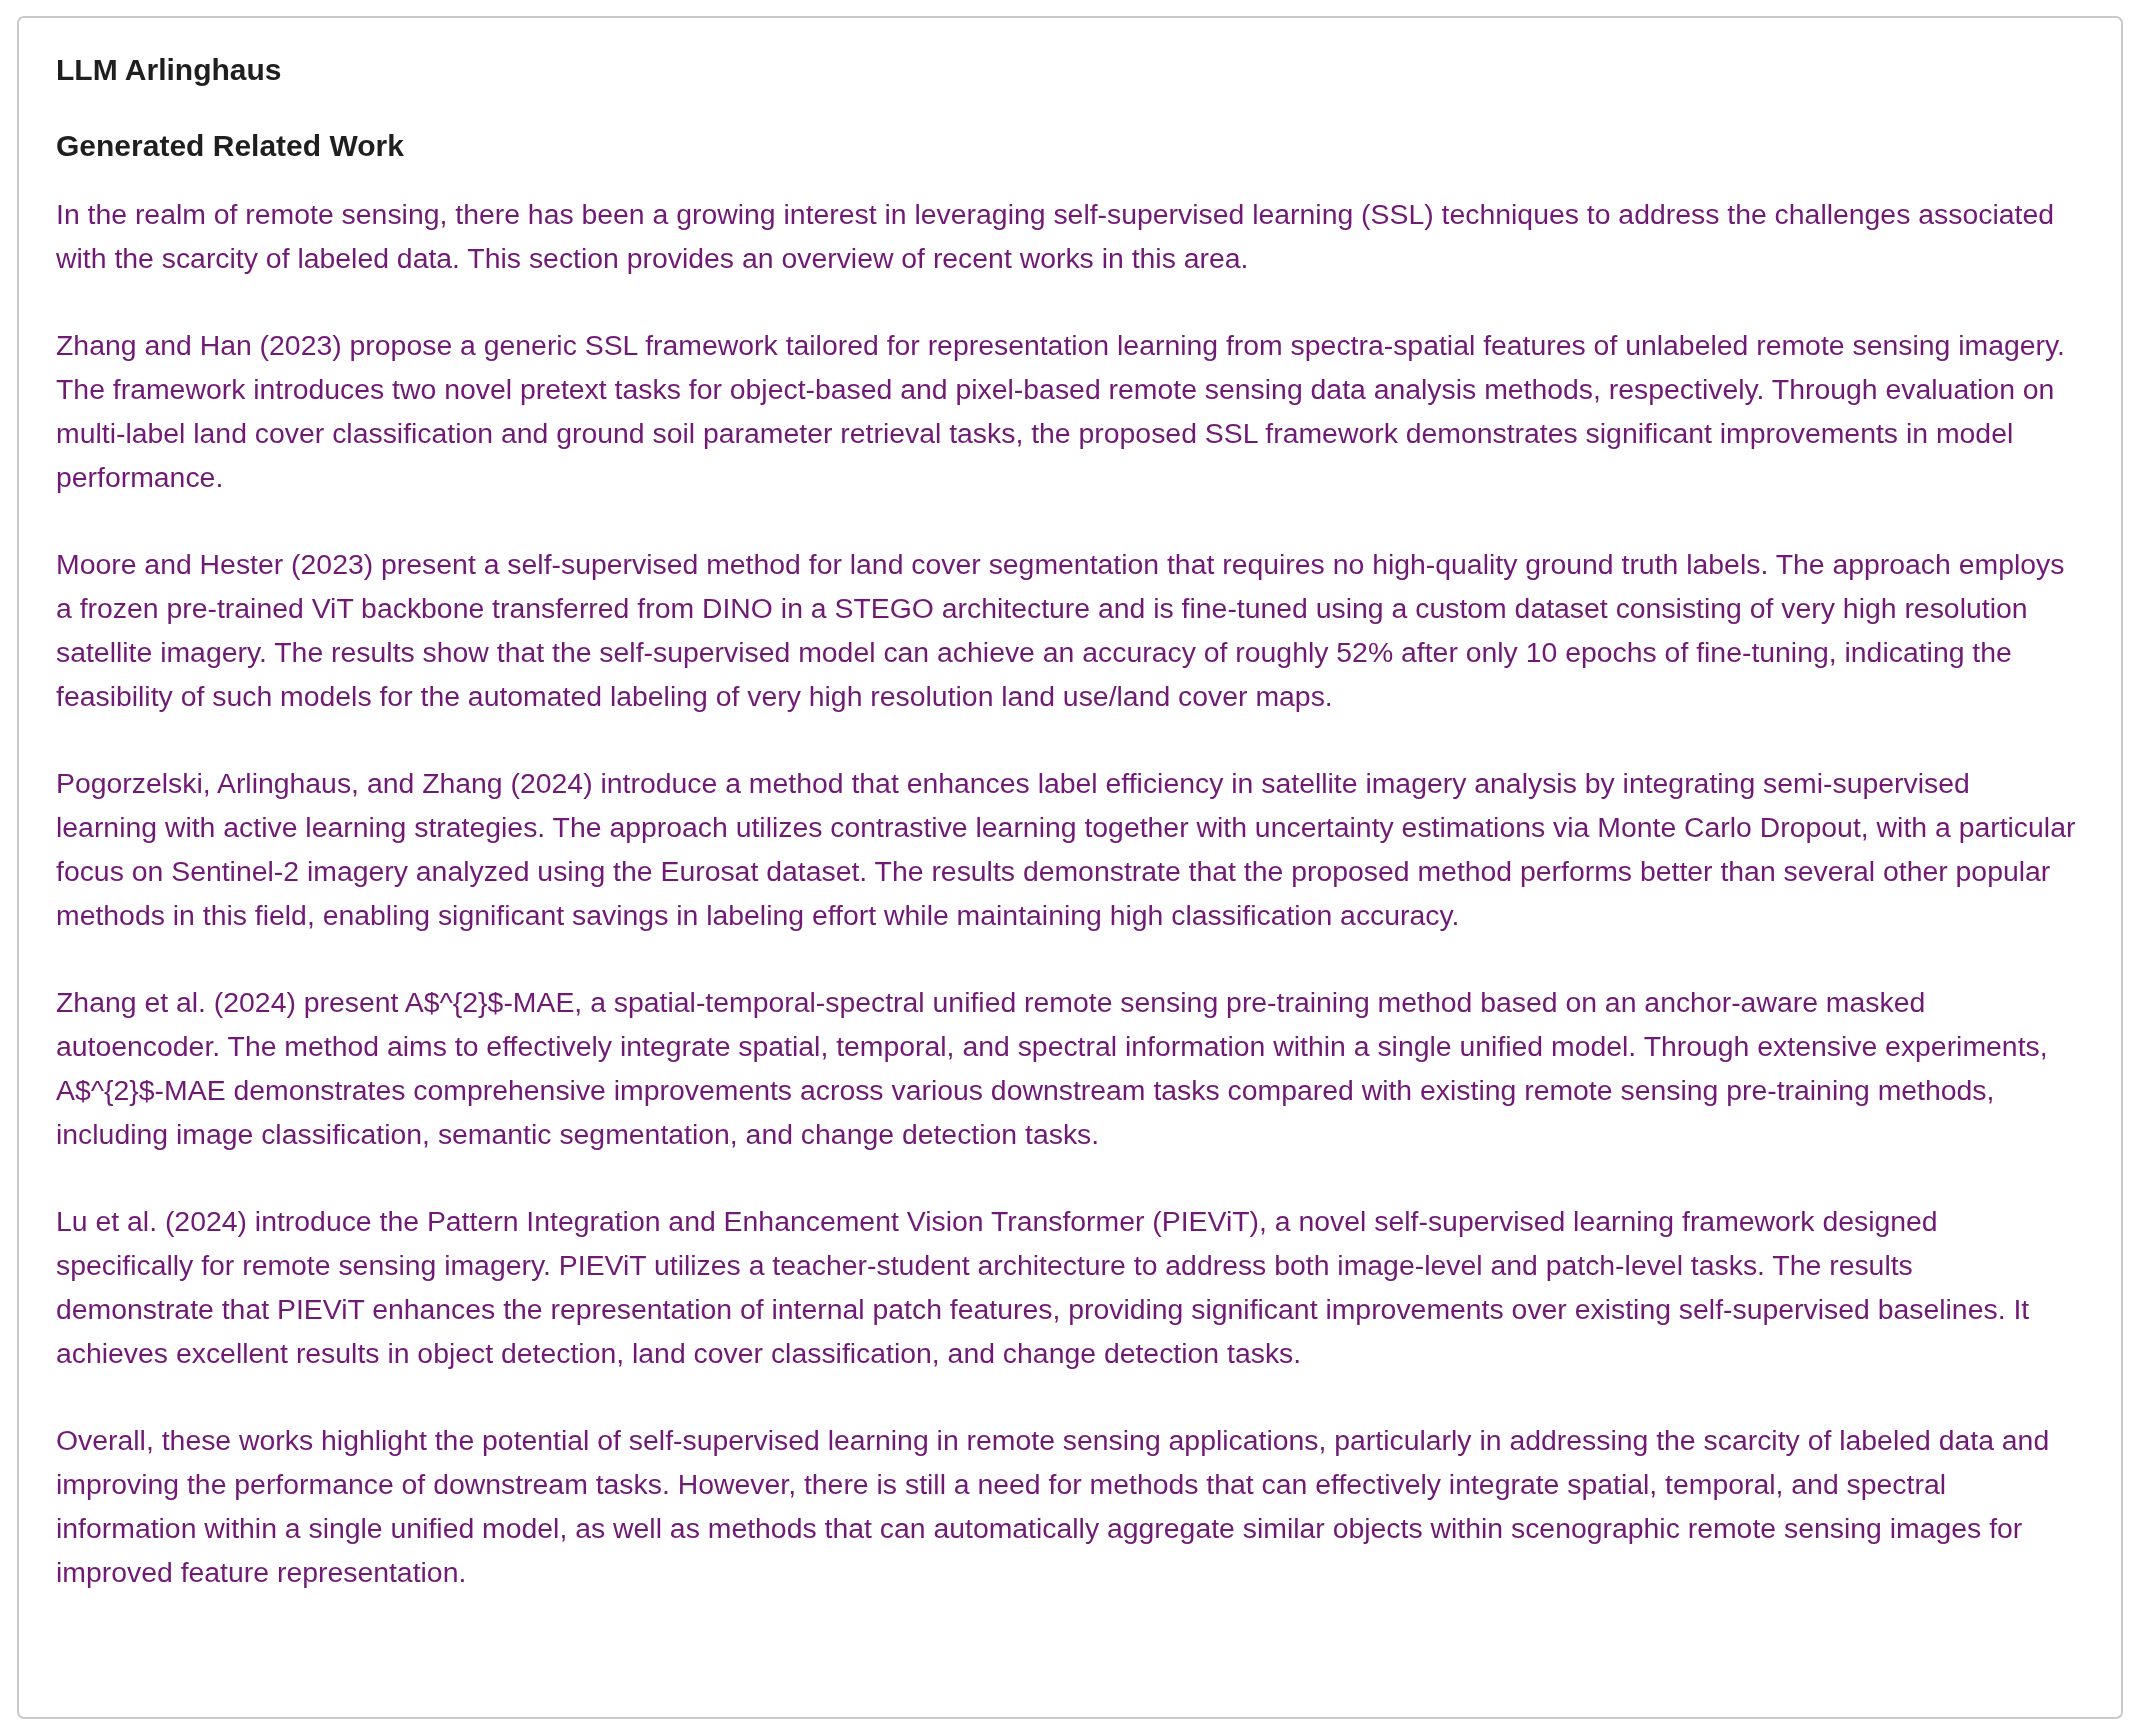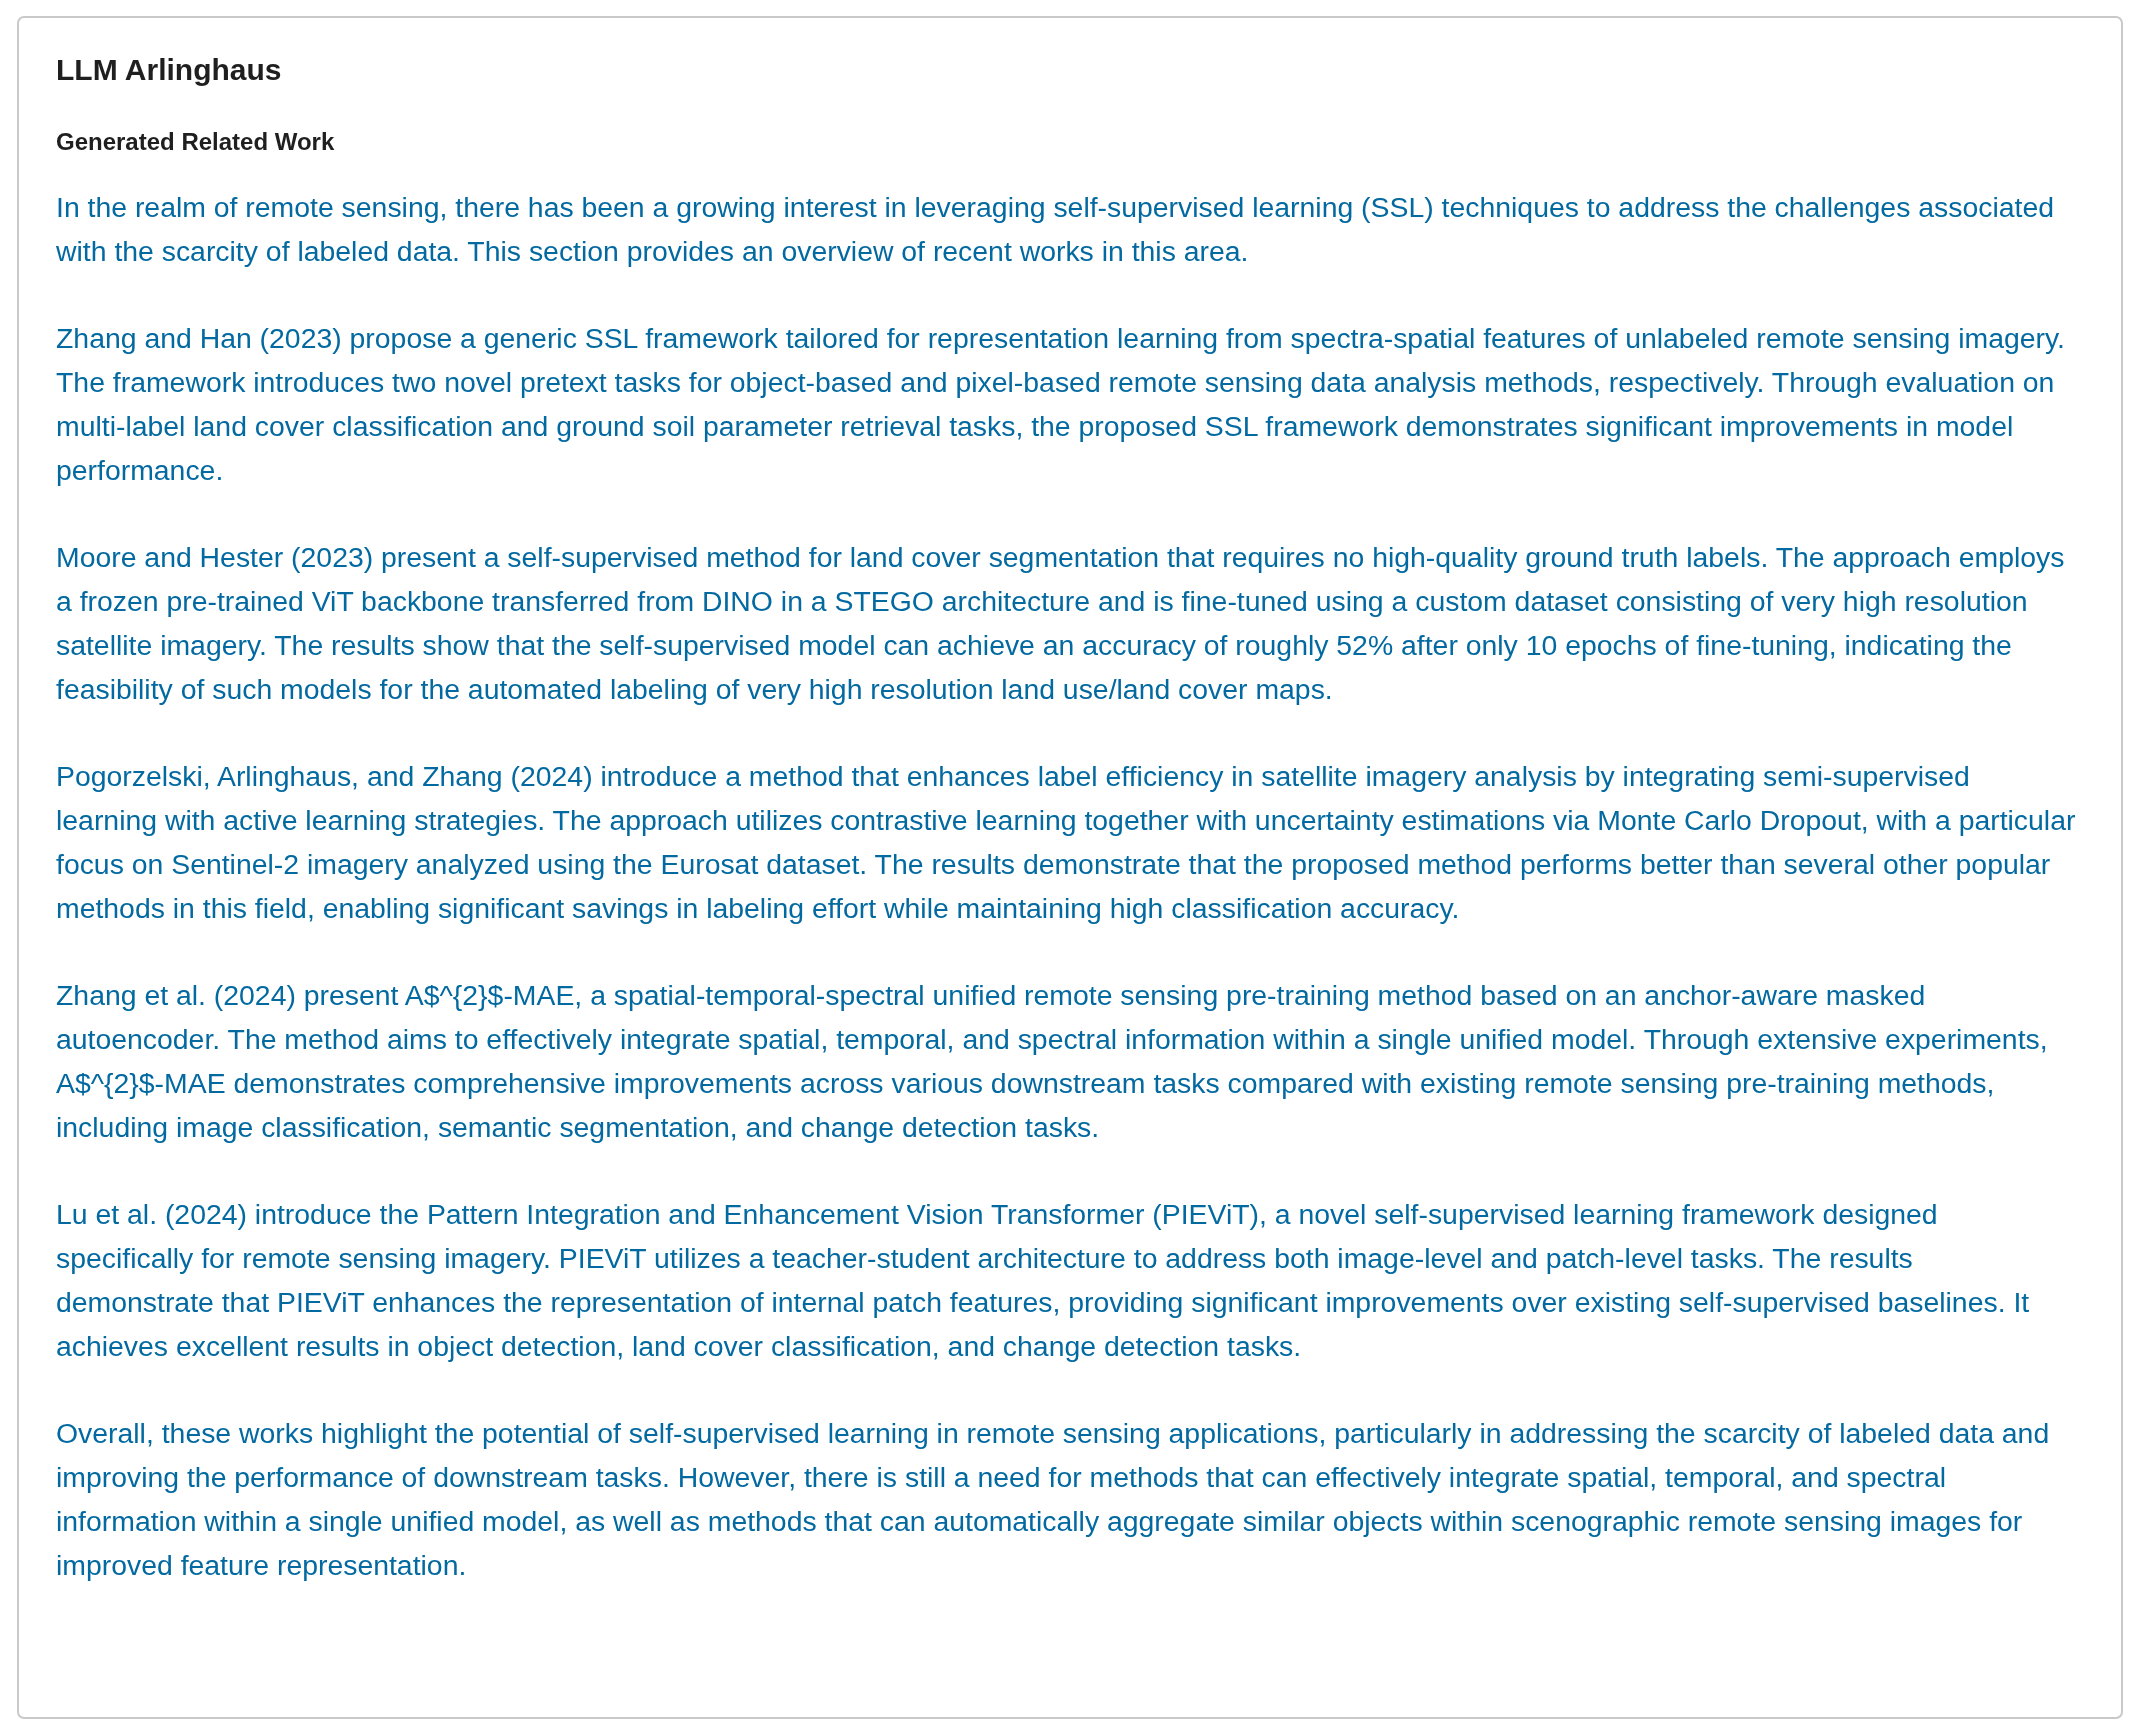--- a/index.html
+++ b/index.html
@@ -28,30 +28,30 @@
     overflow: hidden;
   }
   .panel-title {
     font-size: 30px;
     font-weight: 700;
     color: #1f1f1f;
     margin: 0 0 40px 0;
     line-height: 1.2;
   }
   .section-heading {
-    font-size: 24px;
+    font-size: 30px;
     font-weight: 700;
     color: #1f1f1f;
     margin: 0 0 28.4px 0;
     line-height: 1.2;
   }
   .para {
     font-size: 28.4px;
     font-weight: 400;
-    color: #0369a1;
+    color: #701a75;
     line-height: 1.55;
     margin: 0 0 43px 0;
     max-width: 2055px;
   }
   .para:last-child {
     margin-bottom: 0;
   }
 </style>
 </head>
 <body>

